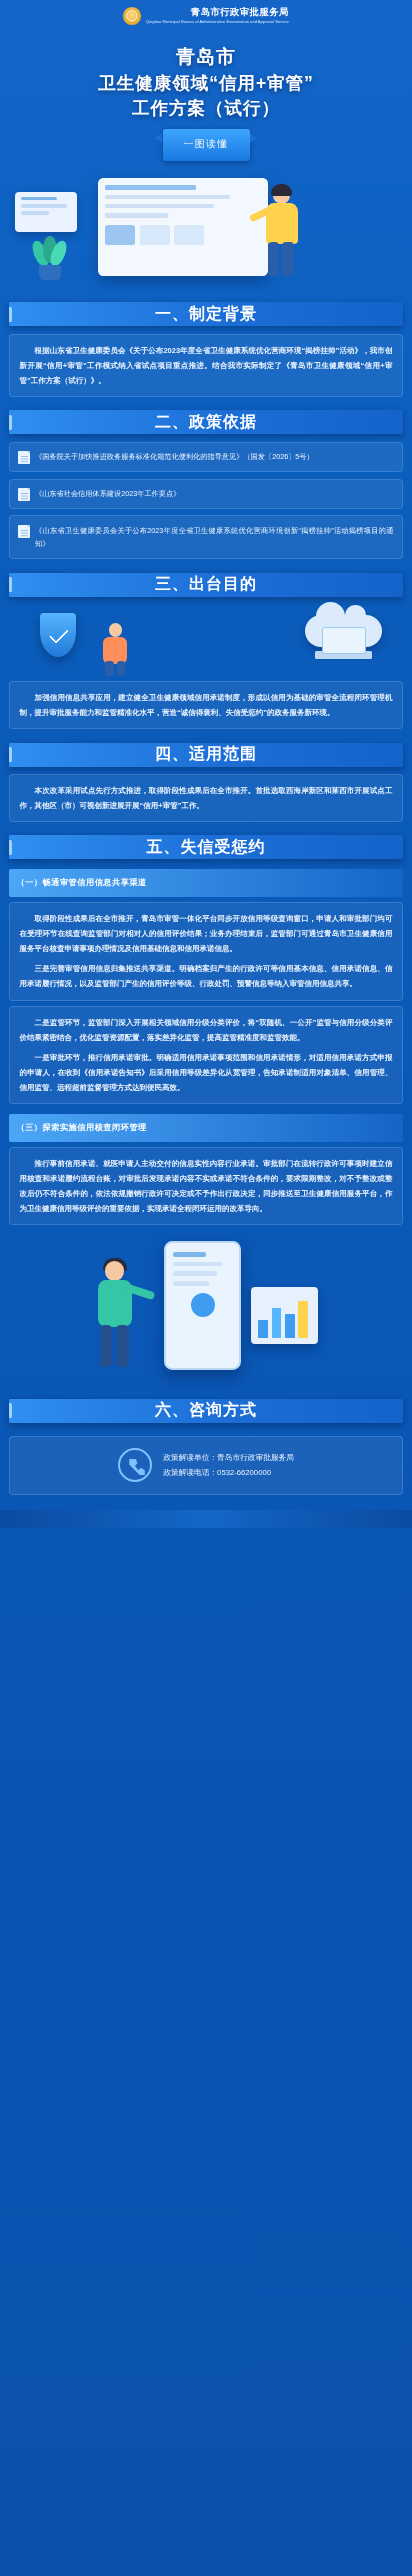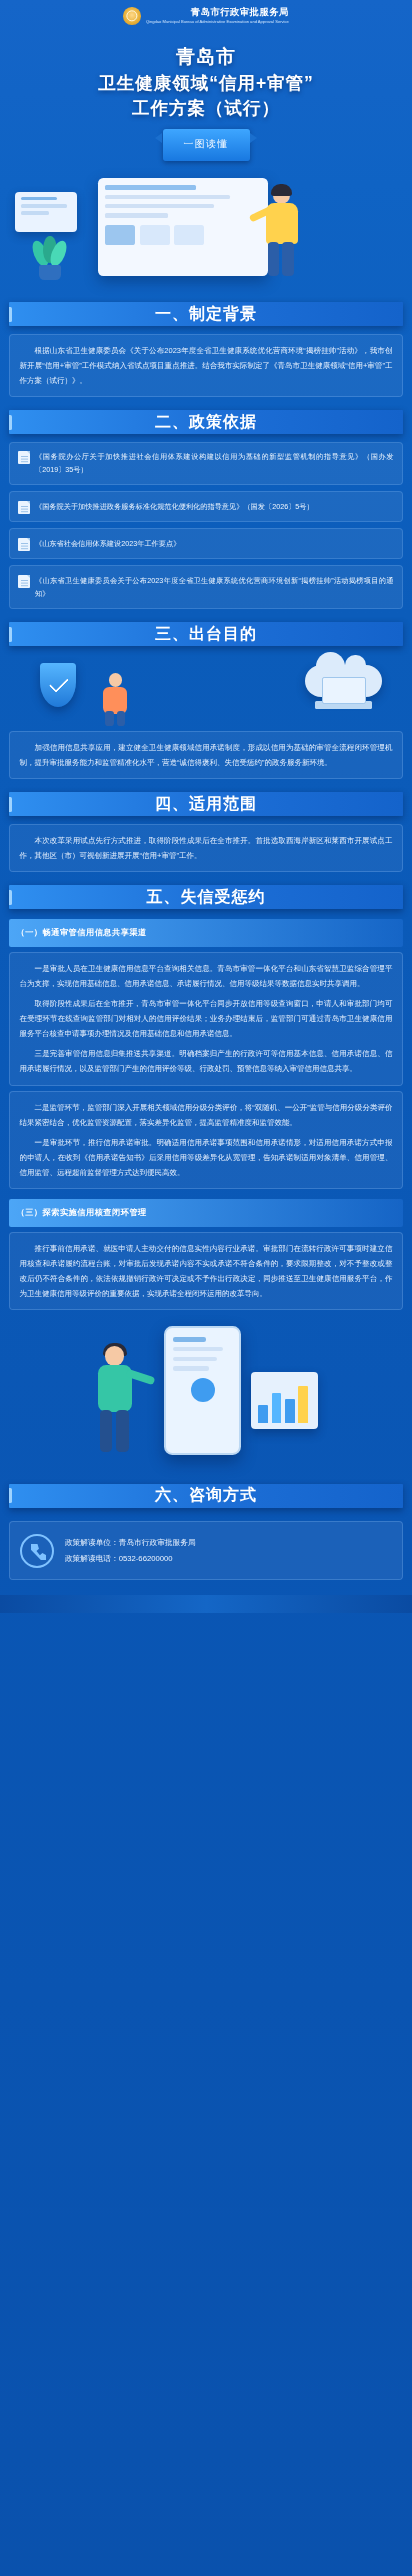--- a/index.html
+++ b/index.html
@@ -193,20 +193,21 @@
   }
   .sec-head.center { justify-content:center; padding-left:0; }
 
   
   .card {
     margin: 0 9.3px 5.2px 9.3px;
     background: rgba(255,255,255,0.06);
     border: 0.5px solid rgba(150,200,255,.25);
     border-radius: 4.1px;
     padding: 8.2px 9.3px;
+    font-weight: bold;
   }
   .para {
     font-size: 7.5px;
     line-height: 2.0;
     color: #eaf3ff;
     text-align: justify;
     text-indent: 2em;
     margin-bottom: 5.2px;
   }
   .para:last-child { margin-bottom: 0; }
@@ -352,21 +353,21 @@
     letter-spacing: 0.5px;
   }
 
   
   .footer {
     margin: 13.4px 9.3px 15.5px 9.3px;
     background: rgba(255,255,255,0.07);
     border: 0.5px solid rgba(150,200,255,.25);
     border-radius: 4.1px;
     padding: 11.3px 9.3px;
-    display:flex; align-items:center; gap: 11.3px;
+    display:flex; align-items:center; gap: 11.3px; justify-content: center;
   }
   .phone-icon {
     flex:none;
     width: 34px; height: 34px; border-radius: 50%;
     border: 2.1px solid #7fc2ff;
     position: relative;
   }
   .phone-icon::after {
     content:"";
     position:absolute; left: 9.3px; top: 8.2px;
@@ -435,24 +436,20 @@
     </div>
   </div>
 
   <div class="sec-head center">一、制定背景</div>
   <div class="card">
     <p class="para">根据山东省卫生健康委员会《关于公布2023年度全省卫生健康系统优化营商环境“揭榜挂帅”活动》，我市创新开展“信用+审管”工作模式纳入省试点项目重点推进。结合我市实际制定了《青岛市卫生健康领域“信用+审管”工作方案（试行）》。</p>
   </div>
 
   <div class="sec-head center">二、政策依据</div>
   <div class="doc-list">
-    <div class="doc-item">
-      <span class="doc-icon"></span>
-      <span class="doc-text">《国务院办公厅关于加快推进社会信用体系建设构建以信用为基础的新型监管机制的指导意见》（国办发〔2019〕35号）</span>
-    </div>
     <div class="doc-item">
       <span class="doc-icon"></span>
       <span class="doc-text">《国务院关于加快推进政务服务标准化规范化便利化的指导意见》（国发〔2026〕5号）</span>
     </div>
     <div class="doc-item">
       <span class="doc-icon"></span>
       <span class="doc-text">《山东省社会信用体系建设2023年工作要点》</span>
     </div>
     <div class="doc-item">
       <span class="doc-icon"></span>
@@ -478,21 +475,20 @@
 
   <div class="sec-head center">四、适用范围</div>
   <div class="card">
     <p class="para">本次改革采用试点先行方式推进，取得阶段性成果后在全市推开。首批选取西海岸新区和莱西市开展试点工作，其他区（市）可视创新进展开展“信用+审管”工作。</p>
   </div>
 
   <div class="sec-head center">五、失信受惩约</div>
 
   <div class="sub-head">（一）畅通审管信用信息共享渠道</div>
   <div class="card">
-    <p class="para">一是审批人员在卫生健康信用信息平台查询相关信息。青岛市审管一体化平台和山东省智慧卫监综合管理平台为支撑，实现信用基础信息、信用承诺信息、承诺履行情况、信用等级结果等数据信息实时共享调用。</p>
     <p class="para">取得阶段性成果后在全市推开，青岛市审管一体化平台同步开放信用等级查询窗口，申请人和审批部门均可在受理环节在线查询监管部门对相对人的信用评价结果；业务办理结束后，监管部门可通过青岛市卫生健康信用服务平台核查申请事项办理情况及信用基础信息和信用承诺信息。</p>
     <p class="para">三是完善审管信用信息归集推送共享渠道。明确档案归产生的行政许可等信用基本信息、信用承诺信息、信用承诺履行情况，以及监管部门产生的信用评价等级、行政处罚、预警信息等纳入审管信用信息共享。</p>
   </div>
 
   <div class="card">
     <p class="para">二是监管环节，监管部门深入开展相关领域信用分级分类评价，将“双随机、一公开”监管与信用分级分类评价结果紧密结合，优化监管资源配置，落实差异化监管，提高监管精准度和监管效能。</p>
     <p class="para">一是审批环节，推行信用承诺审批。明确适用信用承诺事项范围和信用承诺情形，对适用信用承诺方式申报的申请人，在收到《信用承诺告知书》后采用信用等级差异化从宽管理，告知承诺制适用对象清单、信用管理、信用监管、远程超前监督管理方式达到便民高效。</p>
   </div>
 
   <div class="sub-head">（三）探索实施信用核查闭环管理</div>

